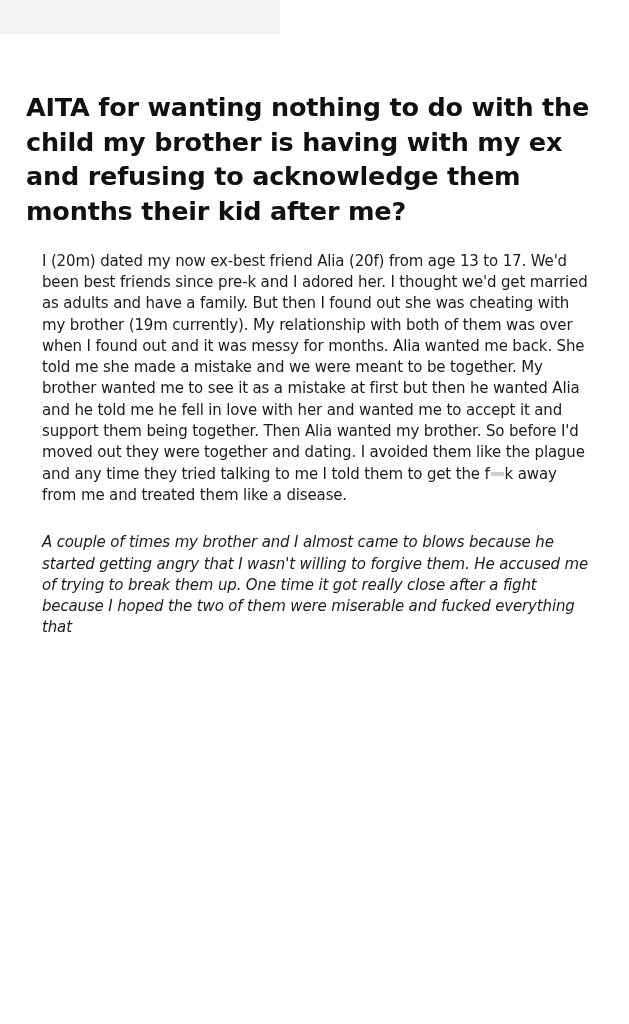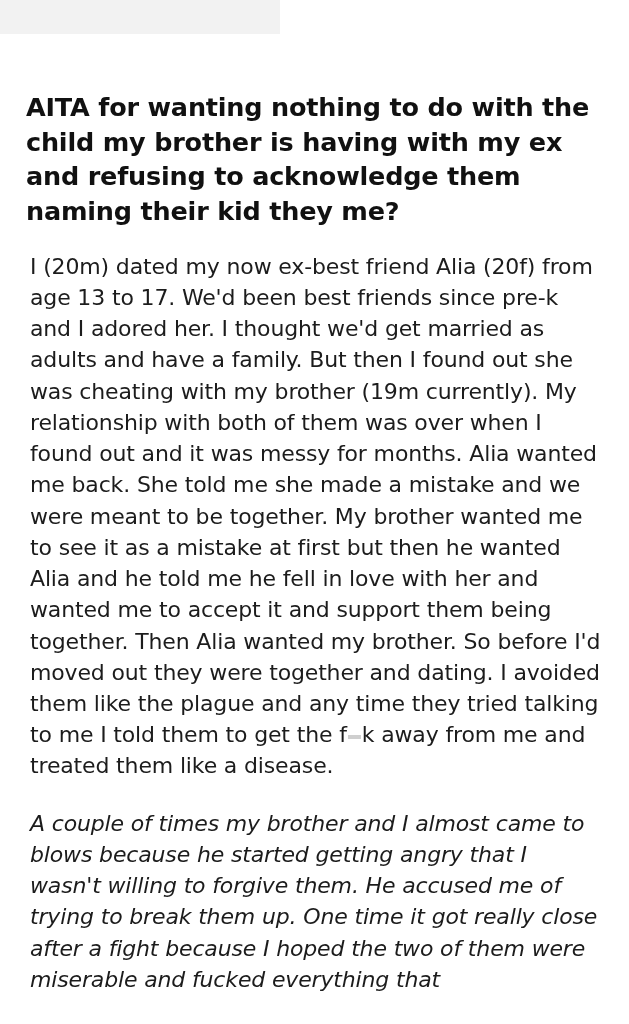--- a/index.html
+++ b/index.html
@@ -48,25 +48,25 @@
     font-weight: bold;
     font-size: 25.5px;
     line-height: 1.36;
     color: #111111;
     letter-spacing: -0.2px;
     margin: 0 0 22px 0;
     max-width: 565px;
   }
   .post-body {
     font-family: "DejaVu Sans", sans-serif;
-    font-size: 22px;
+    font-size: 15px;
     line-height: 1.42;
     color: #1c1c1c;
     letter-spacing: -0.15px;
-    margin: 4px;
+    margin: 16px;
   }
   .post-body p {
     margin: 0 0 26px 0;
   }
   .post-body p:last-child {
     margin-bottom: 0;
     font-style: italic;
   }
   .redacted {
     display: inline-block;
@@ -90,21 +90,21 @@
 <body>
 
 <div class="page">
 
   <div class="top-strip">
     <div class="band"></div>
   </div>
 
   <div class="content">
 
-    <h1 class="post-title">AITA for wanting nothing to do with the child my brother is having with my ex and refusing to acknowledge them naming their kid they me?</h1>
+    <h1 class="post-title">AITA for wanting nothing to do with the child my brother is having with my ex and refusing to acknowledge them months their kid after me?</h1>
 
     <div class="post-body">
       <p><span>I (20m) dated my now ex-best friend Alia (20f) from age 13 to 17. We'd been best friends since pre-k and I adored her. I thought we'd get married as adults and have a family. But then I found out she was cheating with my brother (19m currently). My relationship with both of them was over when I found out and it was messy for months. Alia wanted me back. She told me she made a mistake and we were meant to be together. My brother wanted me to see it as a mistake at first but then he wanted Alia and he told me he fell in love with her and wanted me to accept it and support them being together. Then Alia wanted my brother. So before I'd moved out they were together and dating. I avoided them like the plague and any time they tried talking to me I told them to get the f</span><span class="redacted"></span><span>k away from me and treated them like a disease.</span></p>
       <p>A couple of times my brother and I almost came to blows because he started getting angry that I wasn't willing to forgive them. He accused me of trying to break them up. One time it got really close after a fight because I hoped the two of them were miserable and fucked everything that</p>
     </div>
 
   </div>
 
   <div class="fade-bottom"></div>
 

